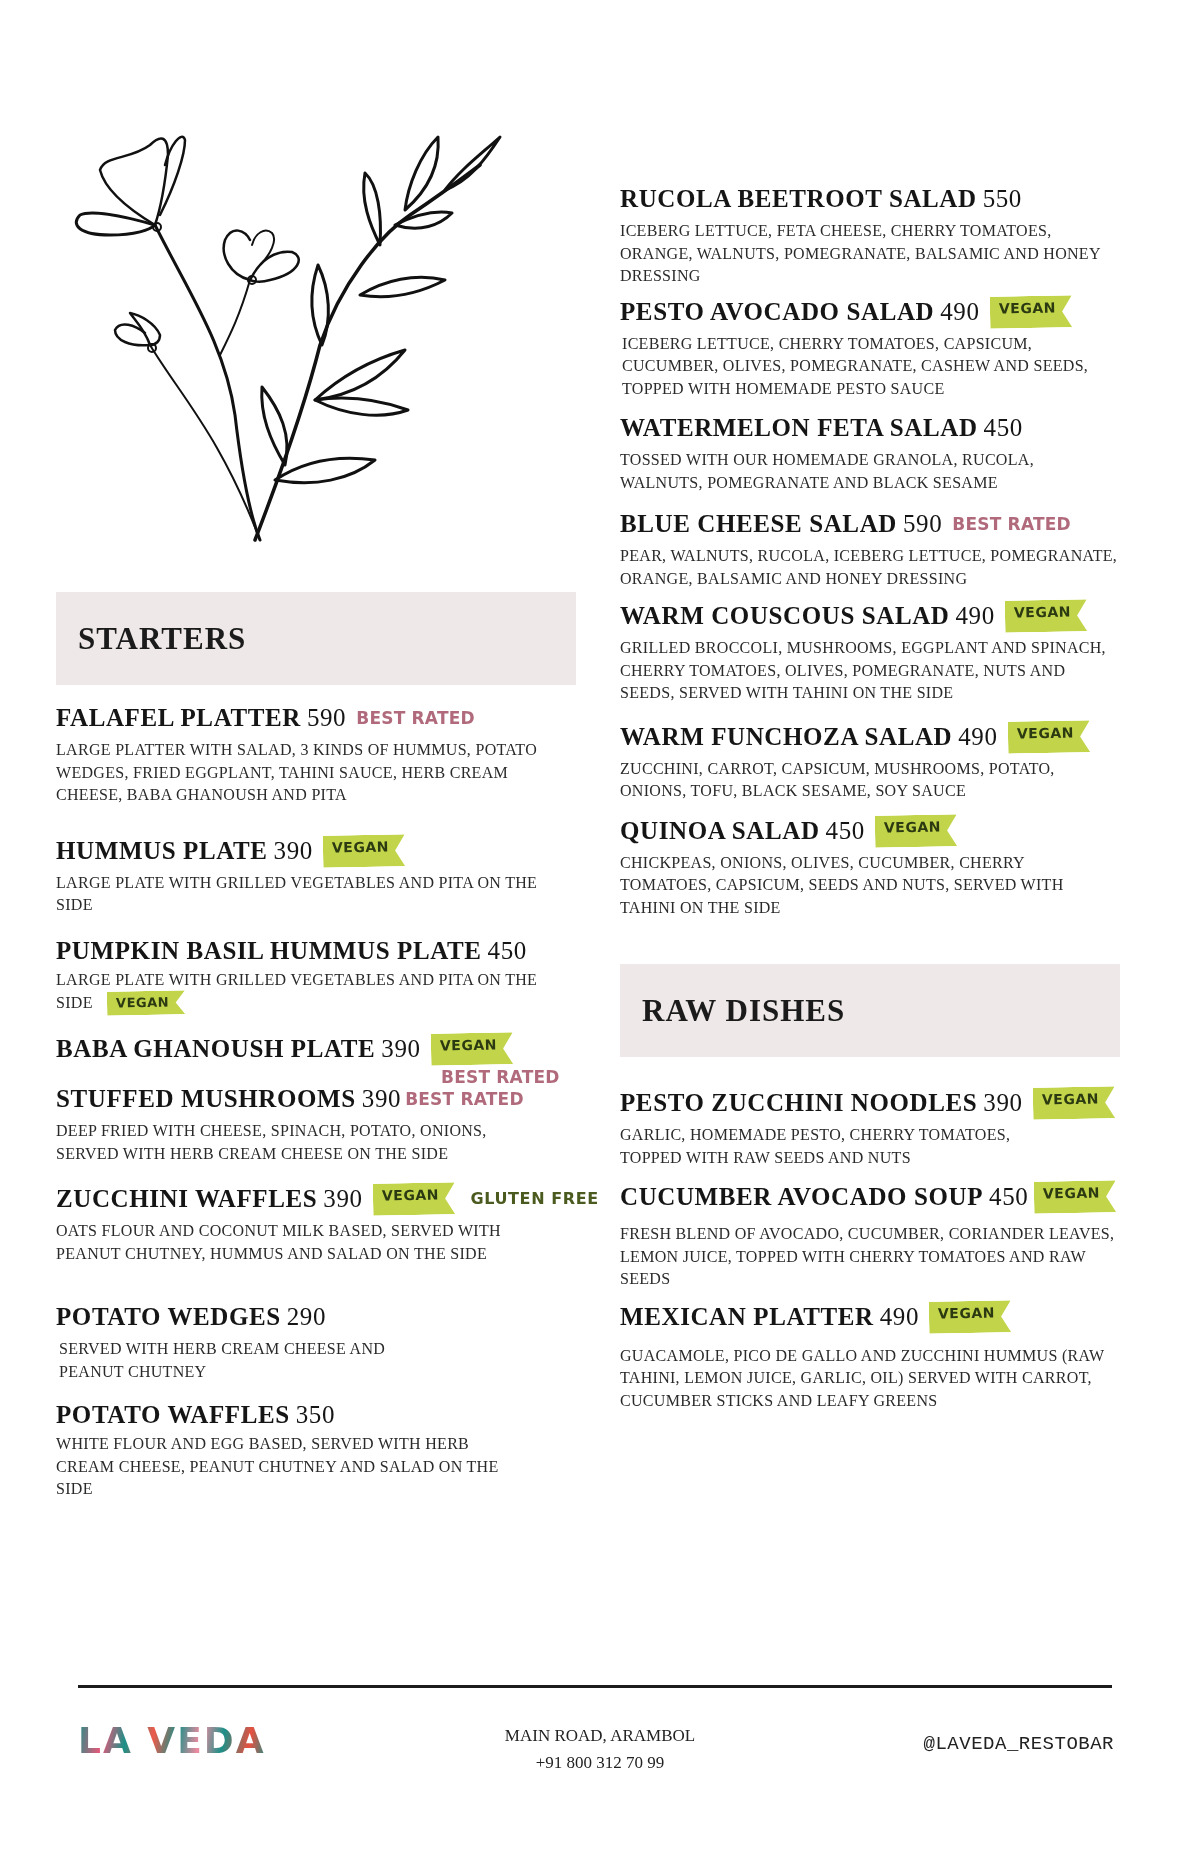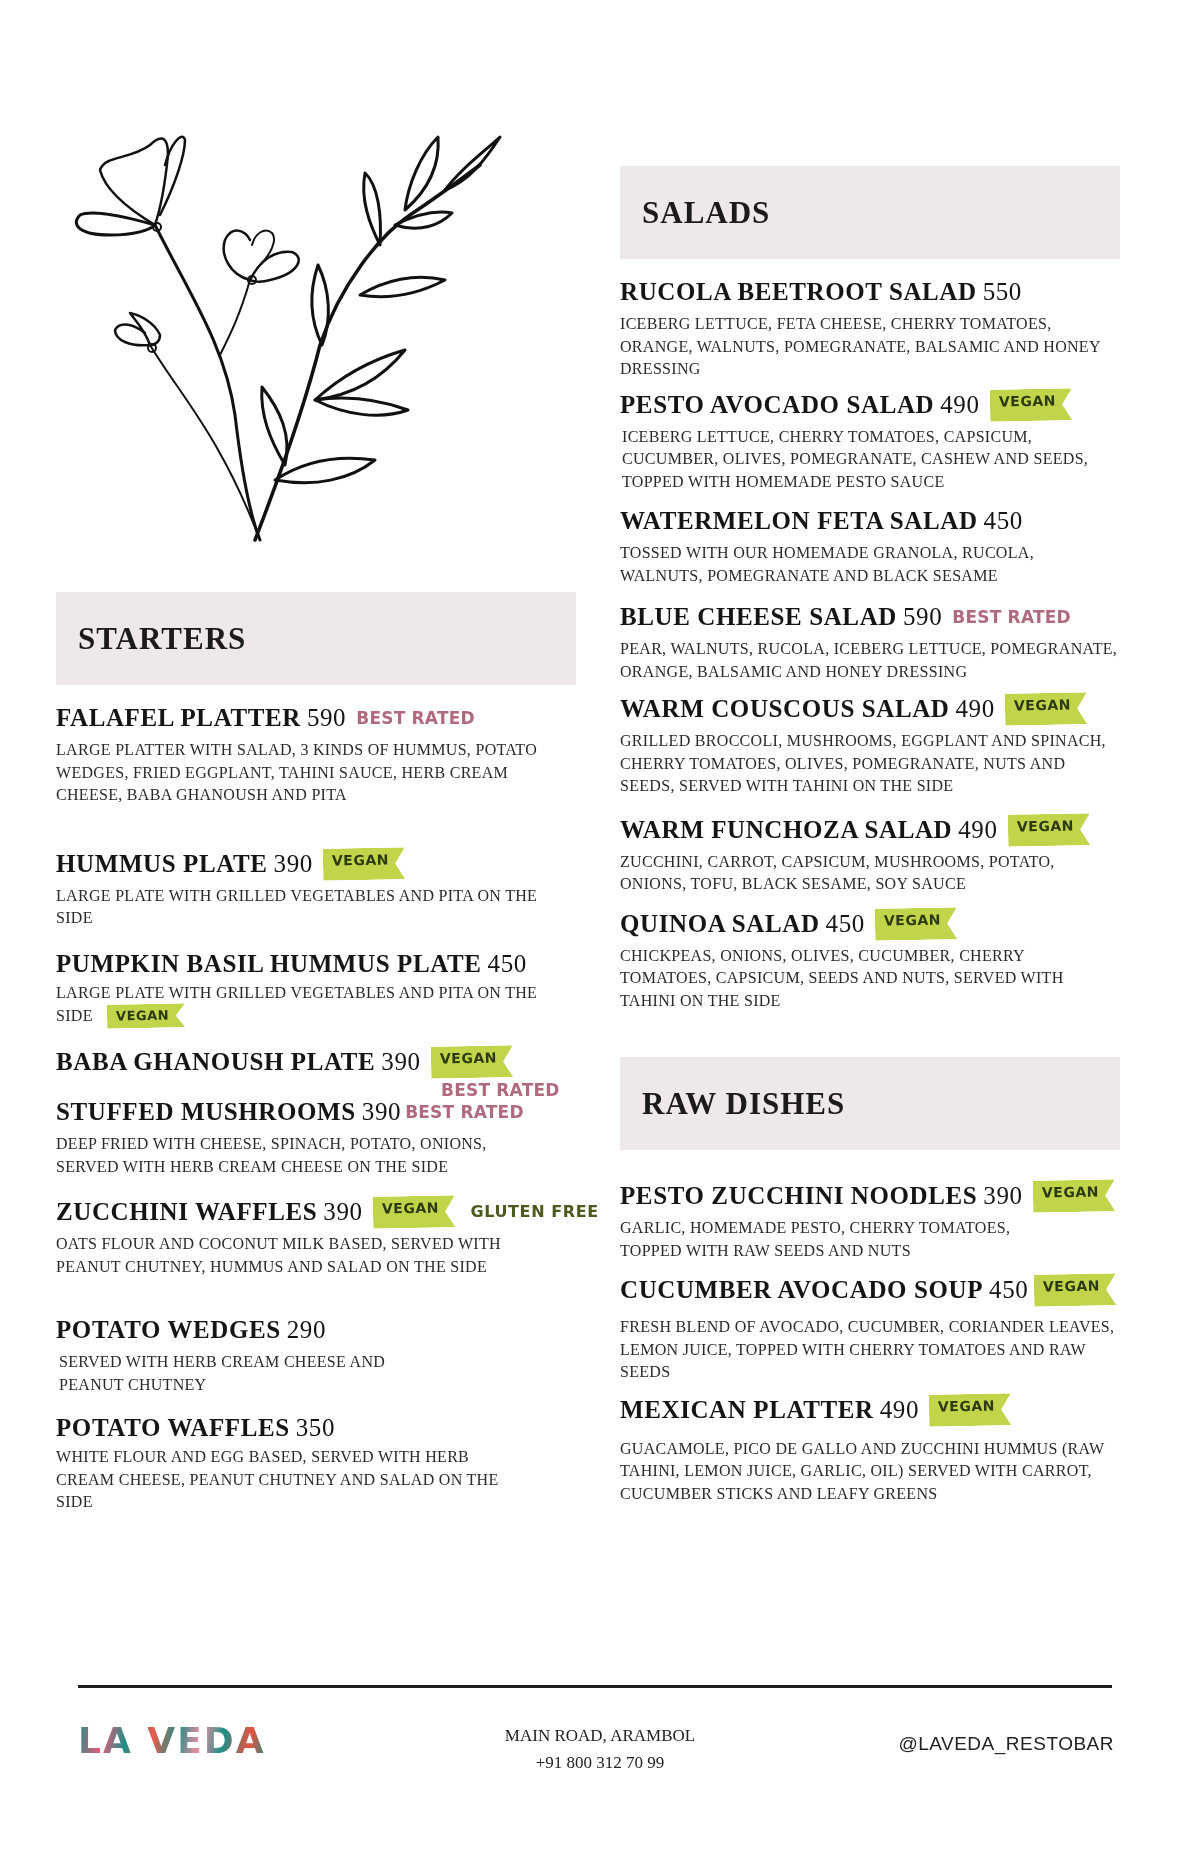--- a/index.html
+++ b/index.html
@@ -61,21 +61,21 @@
     font-family: "DejaVu Sans", sans-serif; font-weight: bold; font-size: 36px; letter-spacing: 2px;
     background: linear-gradient(100deg, #1b9088 0%, #e8587a 14%, #1b9088 26%, #ee5a4a 40%, #1b9088 52%, #f08aa0 64%, #1b9088 76%, #e8503f 90%, #1b9088 100%);
     -webkit-background-clip: text; background-clip: text; color: transparent;
   }
   .footer-address {
     position: absolute; left: 440px; top: 1722px; width: 320px; text-align: center;
     font-family: "Liberation Serif", serif; font-size: 17px; line-height: 27px; color: #222;
   }
   .footer-social {
     position: absolute; right: 86px; top: 1733px;
-    font-family: Liberation Sans, sans-serif; font-size: 19px; color: #222; letter-spacing: 0.5px;
+    font-family: Liberation Mono, monospace; font-size: 19px; color: #222; letter-spacing: 0.5px;
   }
 </style>
 </head>
 <body>
 
 <svg class="illustration" viewBox="0 0 470 430" fill="none" stroke="#111" stroke-linecap="round" stroke-linejoin="round">
 
   <path d="M95 110 C130 180 165 230 175 300 C182 360 190 400 200 425" stroke-width="3"></path>
   <path d="M190 165 C180 200 170 220 160 240" stroke-width="2"></path>
   <path d="M90 230 C120 280 160 320 200 425" stroke-width="2"></path>
@@ -114,21 +114,21 @@
 
   <div class="item" style="margin-top:17px">
     <div class="item-title">
       <span>FALAFEL PLATTER</span>
       <span class="price" style="margin-left:-4px">590</span>
       <span class="badge-best">BEST RATED</span>
     </div>
     <div class="item-desc">LARGE PLATTER WITH SALAD, 3 KINDS OF HUMMUS, POTATO WEDGES, FRIED EGGPLANT, TAHINI SAUCE, HERB CREAM CHEESE, BABA GHANOUSH AND PITA</div>
   </div>
 
-  <div class="item" style="margin-top:41px">
+  <div class="item" style="margin-top:28px">
     <div class="item-title">
       <span>HUMMUS PLATE</span>
       <span class="price" style="margin-left:-4px">390</span>
       <span class="badge-vegan">VEGAN</span>
     </div>
     <div class="item-desc">LARGE PLATE WITH GRILLED VEGETABLES AND PITA ON THE SIDE</div>
   </div>
 
   <div class="item" style="margin-top:18px">
     <div class="item-title">
@@ -180,23 +180,20 @@
   <div class="item" style="margin-top:16px">
     <div class="item-title">
       <span>POTATO WAFFLES</span>
       <span class="price" style="margin-left:-4px">350</span>
     </div>
     <div class="item-desc" style="width:460px; margin-top:2px">WHITE FLOUR AND EGG BASED, SERVED WITH HERB CREAM CHEESE, PEANUT CHUTNEY AND SALAD ON THE SIDE</div>
   </div>
 </div>
 
 <div class="col col-right">
-  <div class="section-header">
-    <h2>SALADS</h2>
-  </div>
 
   <div class="item" style="margin-top:17px">
     <div class="item-title">
       <span>RUCOLA BEETROOT SALAD</span>
       <span class="price" style="margin-left:-4px">550</span>
     </div>
     <div class="item-desc">ICEBERG LETTUCE, FETA CHEESE, CHERRY TOMATOES, ORANGE, WALNUTS, POMEGRANATE, BALSAMIC AND HONEY DRESSING</div>
   </div>
 
   <div class="item" style="margin-top:8px">

